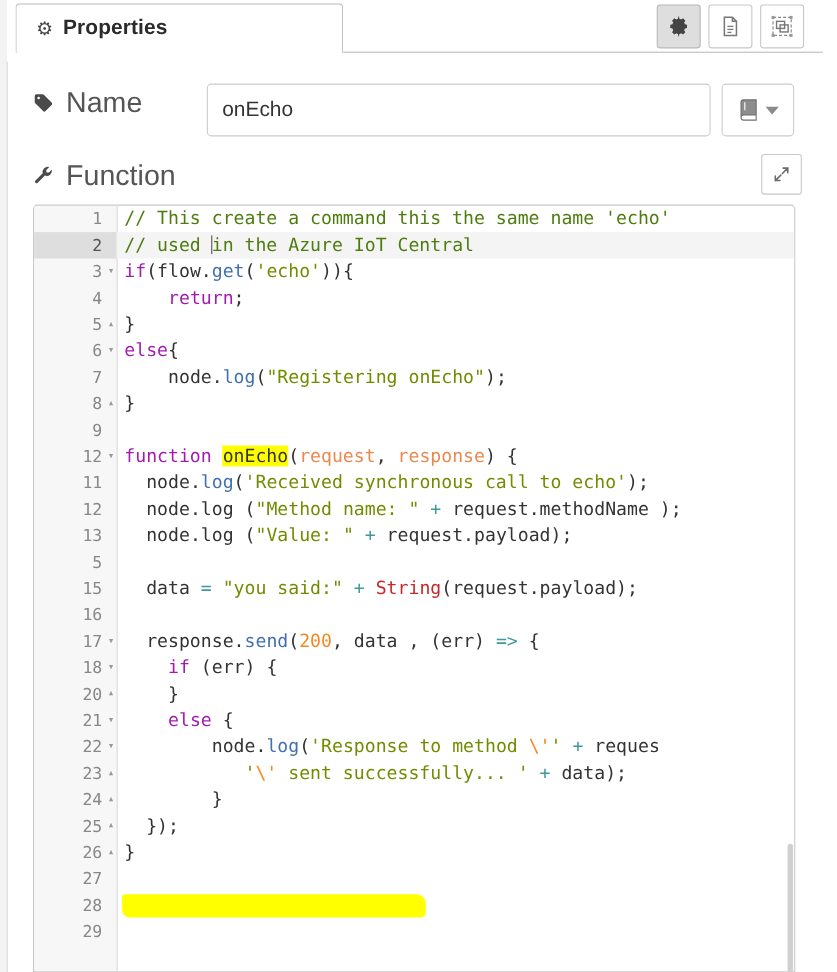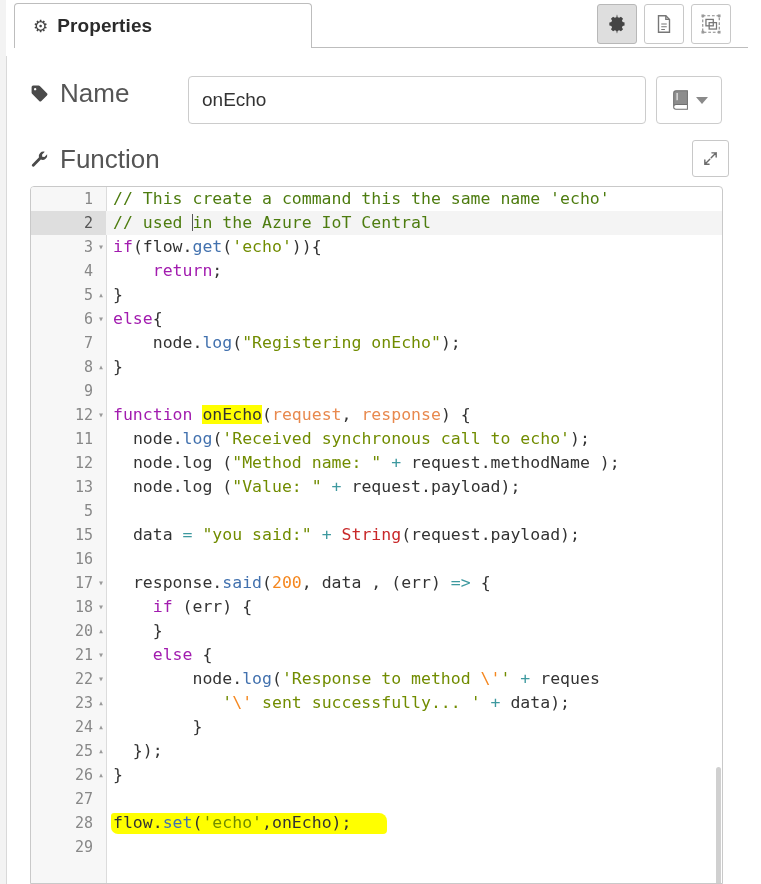--- a/index.html
+++ b/index.html
@@ -218,28 +218,28 @@
         <div class="ln"><span class="num">7</span><span class="txt">    <span class="c-txt">node</span>.<span class="c-fn">log</span>(<span class="c-str">"Registering onEcho"</span>);</span></div>
         <div class="ln"><span class="num">8</span><span class="fold">▴</span><span class="txt">}</span></div>
         <div class="ln"><span class="num">9</span><span class="txt"></span></div>
         <div class="ln"><span class="num">12</span><span class="fold">▾</span><span class="txt"><span class="c-kw">function</span> <span class="hl c-txt">onEcho</span>(<span class="c-par">request</span>, <span class="c-par">response</span>) {</span></div>
         <div class="ln"><span class="num">11</span><span class="txt">  <span class="c-txt">node</span>.<span class="c-fn">log</span>(<span class="c-str">'Received synchronous call to echo'</span>);</span></div>
         <div class="ln"><span class="num">12</span><span class="txt">  <span class="c-txt">node</span>.<span class="c-txt">log</span> (<span class="c-str">"Method name: "</span> <span class="c-op">+</span> <span class="c-txt">request</span>.<span class="c-txt">methodName</span> );</span></div>
         <div class="ln"><span class="num">13</span><span class="txt">  <span class="c-txt">node</span>.<span class="c-txt">log</span> (<span class="c-str">"Value: "</span> <span class="c-op">+</span> <span class="c-txt">request</span>.<span class="c-txt">payload</span>);</span></div>
         <div class="ln"><span class="num">5</span><span class="txt"></span></div>
         <div class="ln"><span class="num">15</span><span class="txt">  <span class="c-txt">data</span> <span class="c-op">=</span> <span class="c-str">"you said:"</span> <span class="c-op">+</span> <span class="c-cls">String</span>(<span class="c-txt">request</span>.<span class="c-txt">payload</span>);</span></div>
         <div class="ln"><span class="num">16</span><span class="txt"></span></div>
-        <div class="ln"><span class="num">17</span><span class="fold">▾</span><span class="txt">  <span class="c-txt">response</span>.<span class="c-fn">said</span>(<span class="c-num">200</span>, <span class="c-txt">data</span> , (<span class="c-txt">err</span>) <span class="c-op">=&gt;</span> {</span></div>
+        <div class="ln"><span class="num">17</span><span class="fold">▾</span><span class="txt">  <span class="c-txt">response</span>.<span class="c-fn">send</span>(<span class="c-num">200</span>, <span class="c-txt">data</span> , (<span class="c-txt">err</span>) <span class="c-op">=&gt;</span> {</span></div>
         <div class="ln"><span class="num">18</span><span class="fold">▾</span><span class="txt">    <span class="c-kw">if</span> (<span class="c-txt">err</span>) {</span></div>
         <div class="ln"><span class="num">20</span><span class="fold">▴</span><span class="txt">    }</span></div>
         <div class="ln"><span class="num">21</span><span class="fold">▾</span><span class="txt">    <span class="c-kw">else</span> {</span></div>
         <div class="ln"><span class="num">22</span><span class="fold">▾</span><span class="txt">        <span class="c-txt">node</span>.<span class="c-fn">log</span>(<span class="c-str">'Response to method <span class="c-esc">\'</span>'</span> <span class="c-op">+</span> <span class="c-txt">reques</span></span></div>
         <div class="ln"><span class="num">23</span><span class="fold">▴</span><span class="txt">           <span class="c-str">'<span class="c-esc">\'</span> sent successfully... '</span> <span class="c-op">+</span> <span class="c-txt">data</span>);</span></div>
         <div class="ln"><span class="num">24</span><span class="fold">▴</span><span class="txt">        }</span></div>
         <div class="ln"><span class="num">25</span><span class="fold">▴</span><span class="txt">  });</span></div>
         <div class="ln"><span class="num">26</span><span class="fold">▴</span><span class="txt">}</span></div>
         <div class="ln"><span class="num">27</span><span class="txt"></span></div>
-        <div class="ln"><div class="hl-line28"></div><span class="num">28</span><span class="txt"><span class="ln28txt"><span class="c-txt">flow</span>.<span class="c-fn">set</span>(<span class="c-str">'echo'</span>,<span class="c-txt">onEcho</span>);</span></span></div>
+        <div class="ln"><div class="hl-line28"></div><span class="num">28</span></div>
         <div class="ln"><span class="num">29</span><span class="txt"></span></div>
       </div>
   </div>
 
 </div>
 
 </body></html>

